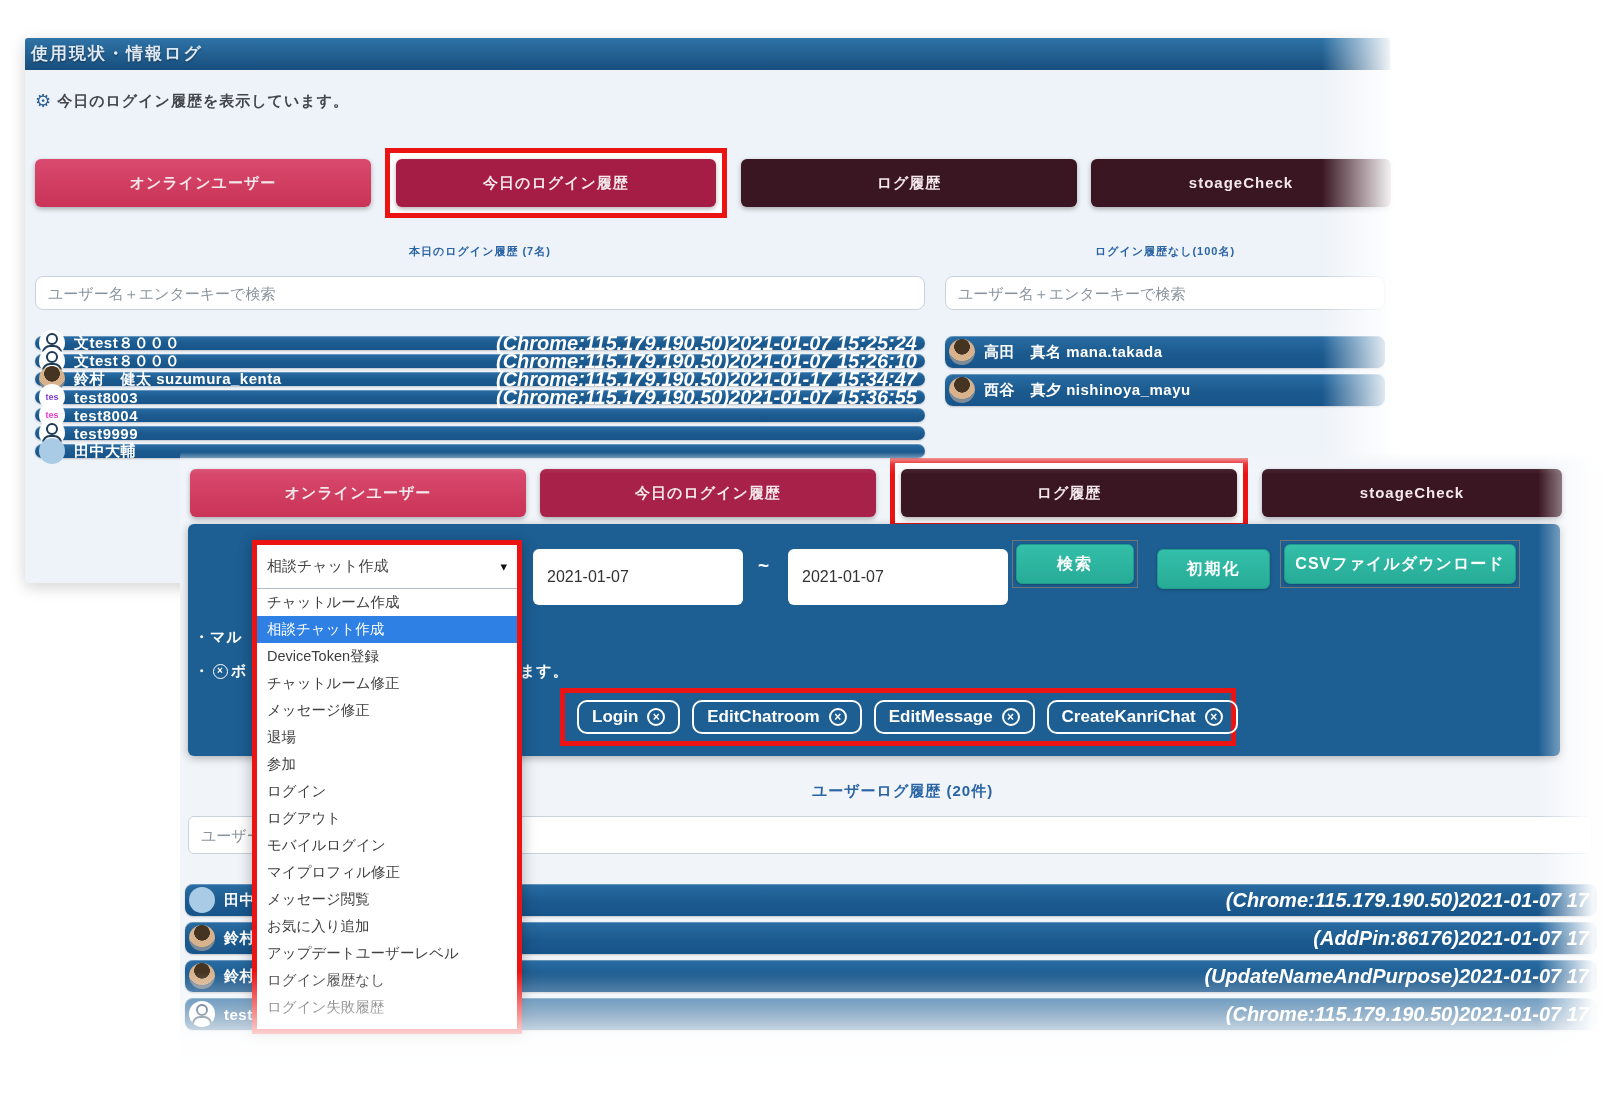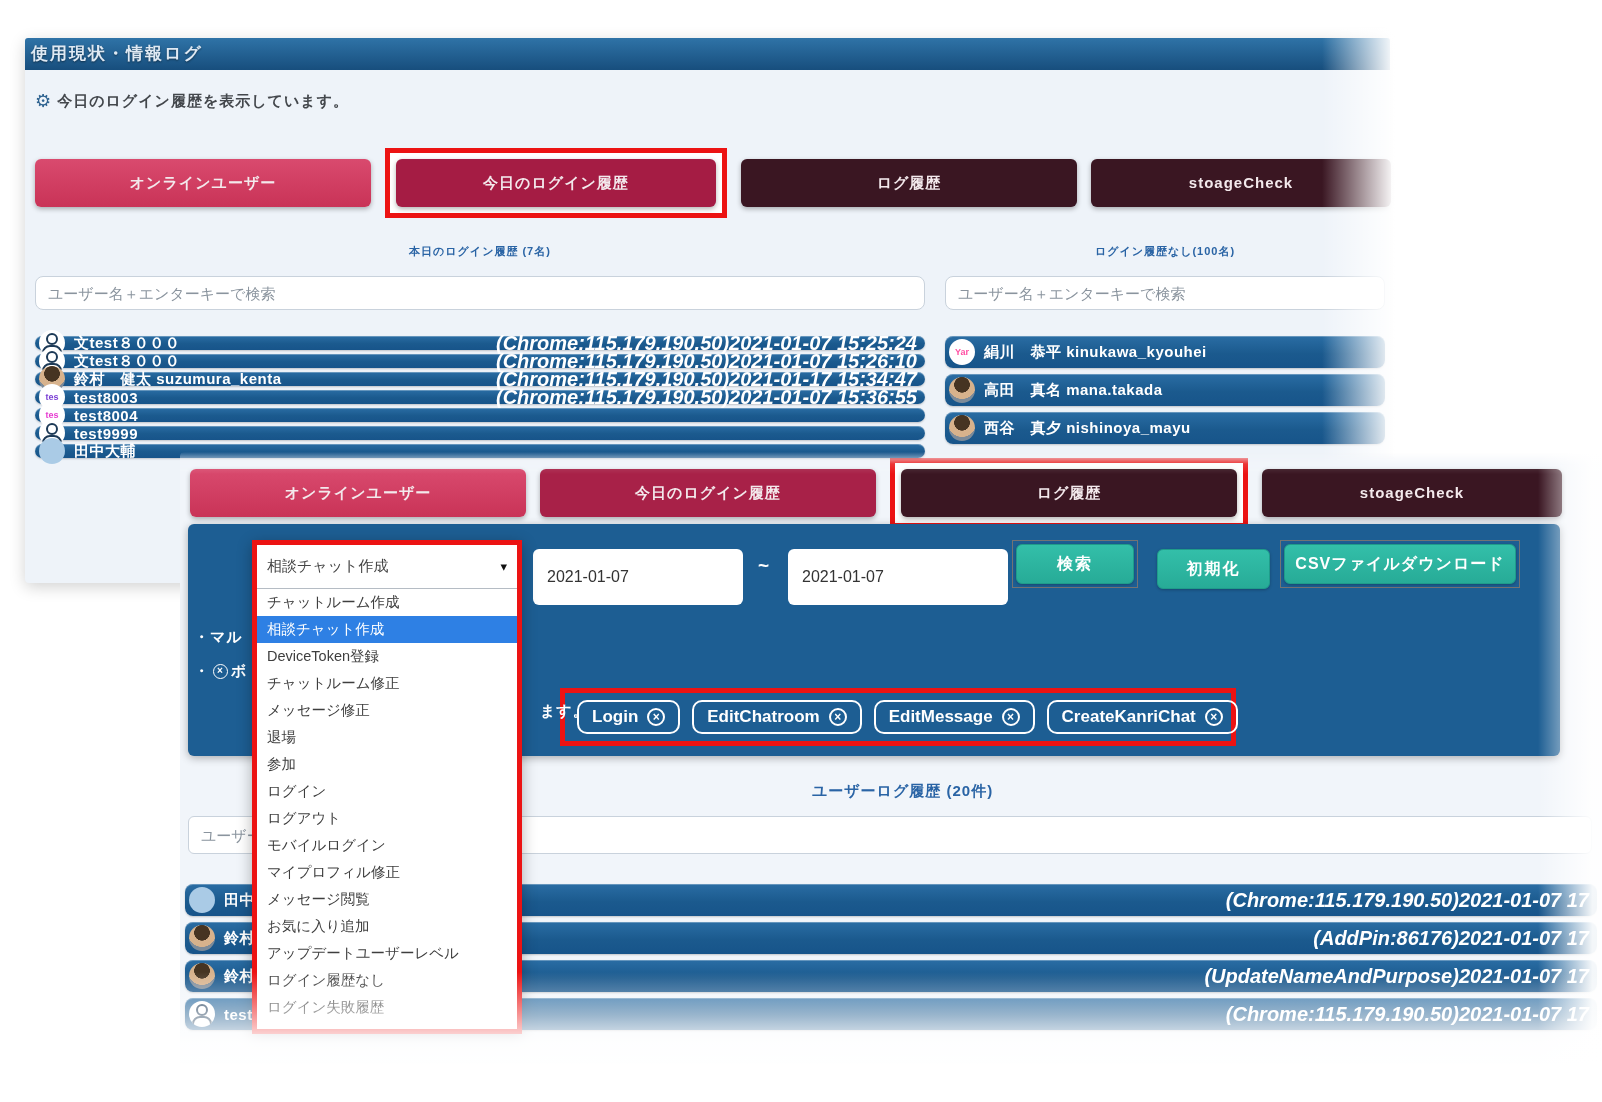--- a/index.html
+++ b/index.html
@@ -92,21 +92,21 @@
   #search-ann { left:832px; top:88px; }
   #search-ann .btn { width:118px; }
   #reset-btn { position:absolute; left:977px; top:97px; width:113px; }
   #csv-ann { left:1100px; top:88px; }
   #csv-ann .btn { width:232px; letter-spacing:1px; }
 
   .note { position:absolute; color:#fff; font-weight:bold; font-size:15px; z-index:5;
     display:flex; align-items:center; gap:3px; letter-spacing:1px; }
   #note1 { left:14px; top:176px; }
   #note2 { left:14px; top:210px; }
-  #note2-tail { left:360px; top:210px;margin-top:40px; }
+  #note2-tail { left:340px; top:210px; }
   .xsmall { width:15px; height:15px; border:1.5px solid #fff; border-radius:50%; font-size:10px;
     line-height:12px; text-align:center; display:inline-block; font-weight:bold; }
 
   .chips-ann { position:absolute; left:380px; top:236px; width:676px; height:58px; border:5px solid #ec1313;
     display:flex; align-items:center; gap:12px; padding:0 12px; }
   .chip { display:inline-flex; align-items:center; gap:9px; border:2px solid #fff; border-radius:10px;
     padding:0 13px; height:34px; color:#fff; font-weight:bold; font-size:17px; cursor:pointer; }
   .xmark { width:18px; height:18px; border:2px solid #fff; border-radius:50%; font-size:12px;
     line-height:15px; text-align:center; font-weight:bold; cursor:pointer; }
 
@@ -210,27 +210,20 @@
           <i class="av-label"></i>
         </span>
         <span class="row-name">田中大輔</span>
         <span class="row-meta"></span>
       </div>
     </div>
 
   <div class="list list-tall" id="w1-list-right">
 
 
-      <div class="row">
-        <span class="av c-text">
-          <i class="av-label" style="color: rgb(255, 79, 163);">Yar</i>
-        </span>
-        <span class="row-name">絹川　恭平 kinukawa_kyouhei</span>
-        <span class="row-meta"></span>
-      </div>
 
       <div class="row">
         <span class="av c-photo">
           <i class="av-label"></i>
         </span>
         <span class="row-name">高田　真名 mana.takada</span>
         <span class="row-meta"></span>
       </div>
 
       <div class="row">

